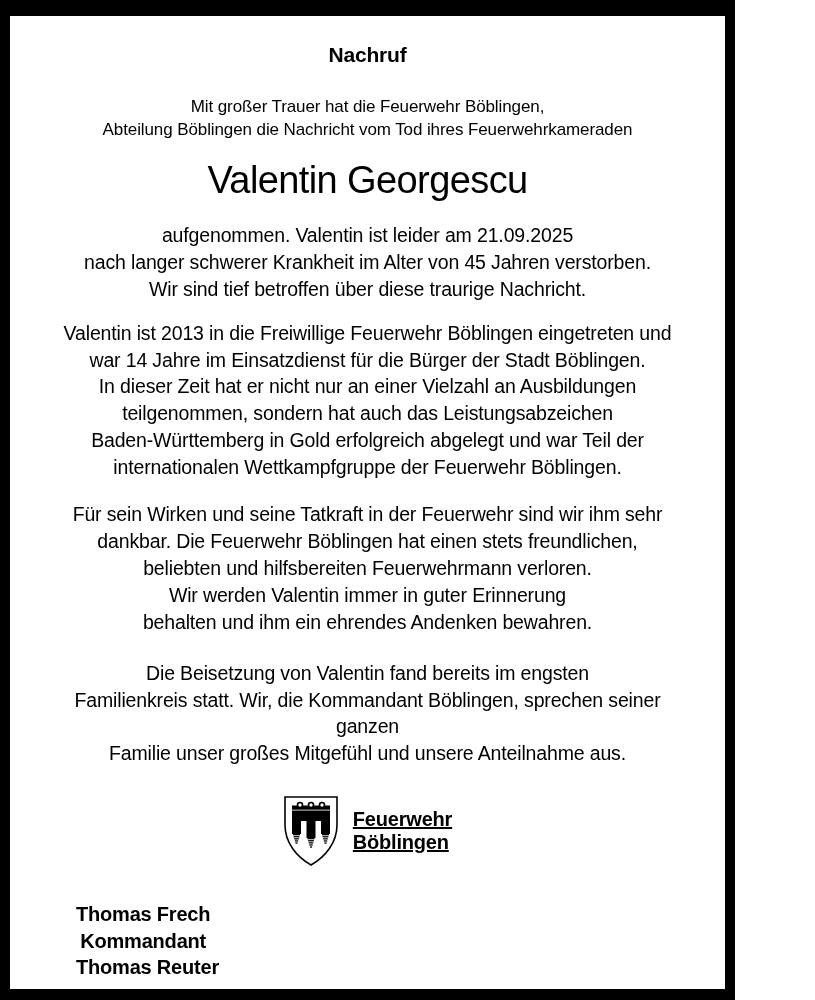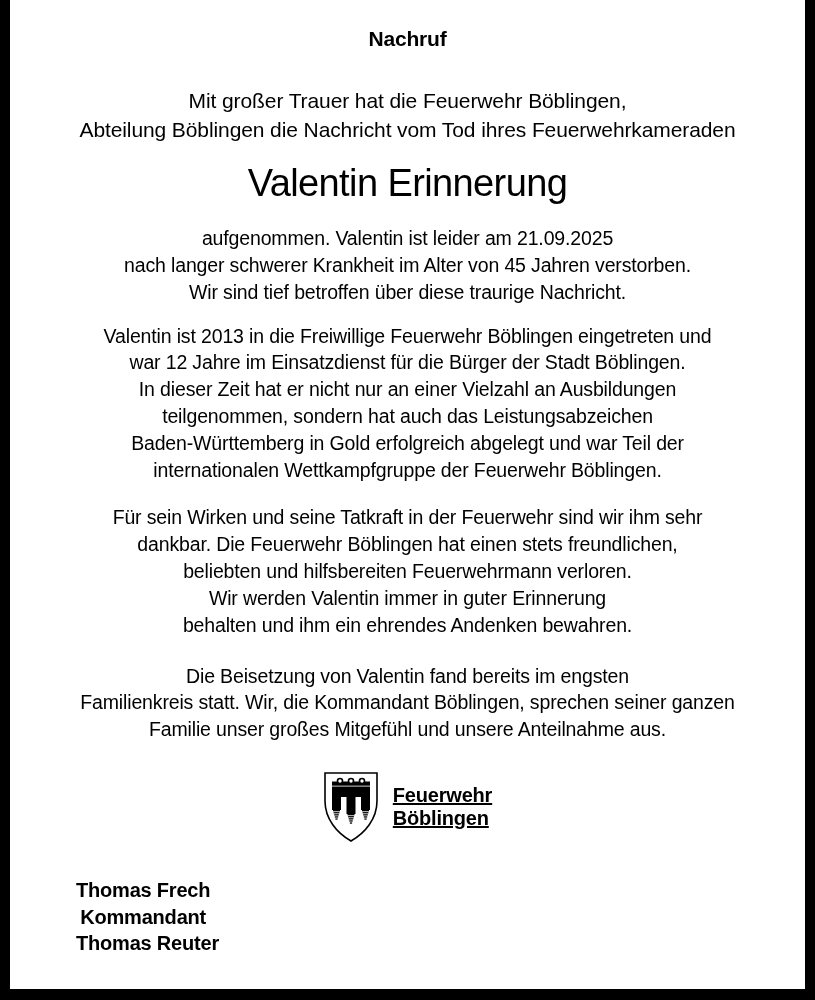--- a/index.html
+++ b/index.html
@@ -11,24 +11,24 @@
   body {
     width: 815px;
     height: 1000px;
     font-family: "Liberation Sans", "DejaVu Sans", sans-serif;
     color: #000000;
     overflow: hidden;
   }
 
   .notice {
     box-sizing: border-box;
-    width: 815px;
+    width: 735px;
     height: 1000px;
     background: #000000;
-    padding: 0 10px 11px 10px;
+    padding: 16px 10px 11px 10px;
   }
 
   .sheet {
     box-sizing: border-box;
     width: 100%;
     height: 100%;
     background: #ffffff;
     padding: 26px 48px 0 48px;
     display: flex;
     flex-direction: column;
@@ -38,23 +38,23 @@
 
   .headline {
     font-size: 21px;
     font-weight: bold;
     letter-spacing: -0.2px;
     margin: 0 0 20px 0;
     line-height: 1.2;
   }
 
   .intro {
-    font-size: 21px;
+    font-size: 17px;
     line-height: 1.36;
-    margin: 16px 0 18px 0;
+    margin: 8px 0 18px 0;
     font-weight: 400;
     letter-spacing: -0.1px;
   }
 
   .name-block {
     margin: 0 0 20px 0;
     line-height: 1.12;
     letter-spacing: -0.6px;
     font-weight: 400;
   }
@@ -127,32 +127,32 @@
   <div class="sheet">
 
     <h1 class="headline">Nachruf</h1>
 
     <p class="intro">
       <span>Mit großer Trauer hat die Feuerwehr Böblingen,</span><br>
       <span>Abteilung Böblingen die Nachricht vom Tod ihres Feuerwehrkameraden</span>
     </p>
 
     <div class="name-block">
-      <span class="fullname">Valentin Erinnerung</span>
+      <span class="fullname">Valentin Georgescu</span>
     </div>
 
     <p class="para tight">
       <span>aufgenommen. Valentin ist leider am 21.09.2025</span><br>
       <span>nach langer schwerer Krankheit im Alter von 45 Jahren verstorben.</span><br>
       <span>Wir sind tief betroffen über diese traurige Nachricht.</span>
     </p>
 
     <p class="para">
       <span>Valentin ist 2013 in die Freiwillige Feuerwehr Böblingen eingetreten und</span><br>
-      <span>war 12 Jahre im Einsatzdienst für die Bürger der Stadt Böblingen.</span><br>
+      <span>war 14 Jahre im Einsatzdienst für die Bürger der Stadt Böblingen.</span><br>
       <span>In dieser Zeit hat er nicht nur an einer Vielzahl an Ausbildungen</span><br>
       <span>teilgenommen, sondern hat auch das Leistungsabzeichen</span><br>
       <span>Baden-Württemberg in Gold erfolgreich abgelegt und war Teil der</span><br>
       <span>internationalen Wettkampfgruppe der Feuerwehr Böblingen.</span>
     </p>
 
     <p class="para gap-lg">
       <span>Für sein Wirken und seine Tatkraft in der Feuerwehr sind wir ihm sehr</span><br>
       <span>dankbar. Die Feuerwehr Böblingen hat einen stets freundlichen,</span><br>
       <span>beliebten und hilfsbereiten Feuerwehrmann verloren.</span><br>

